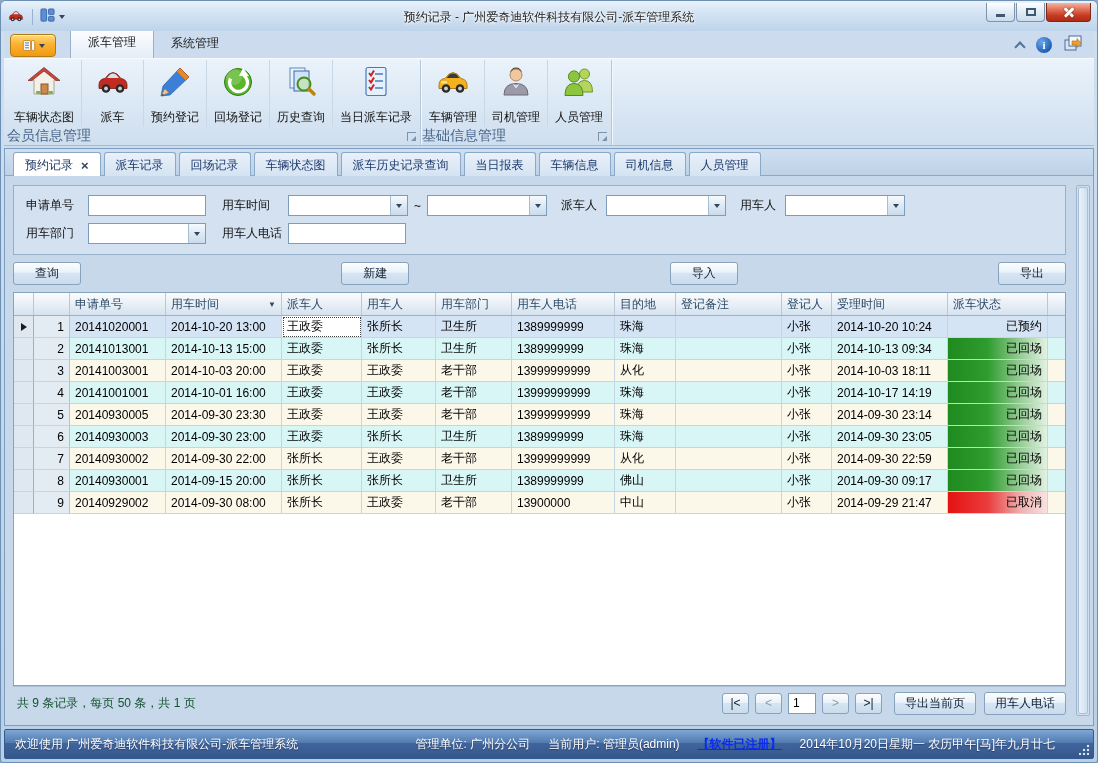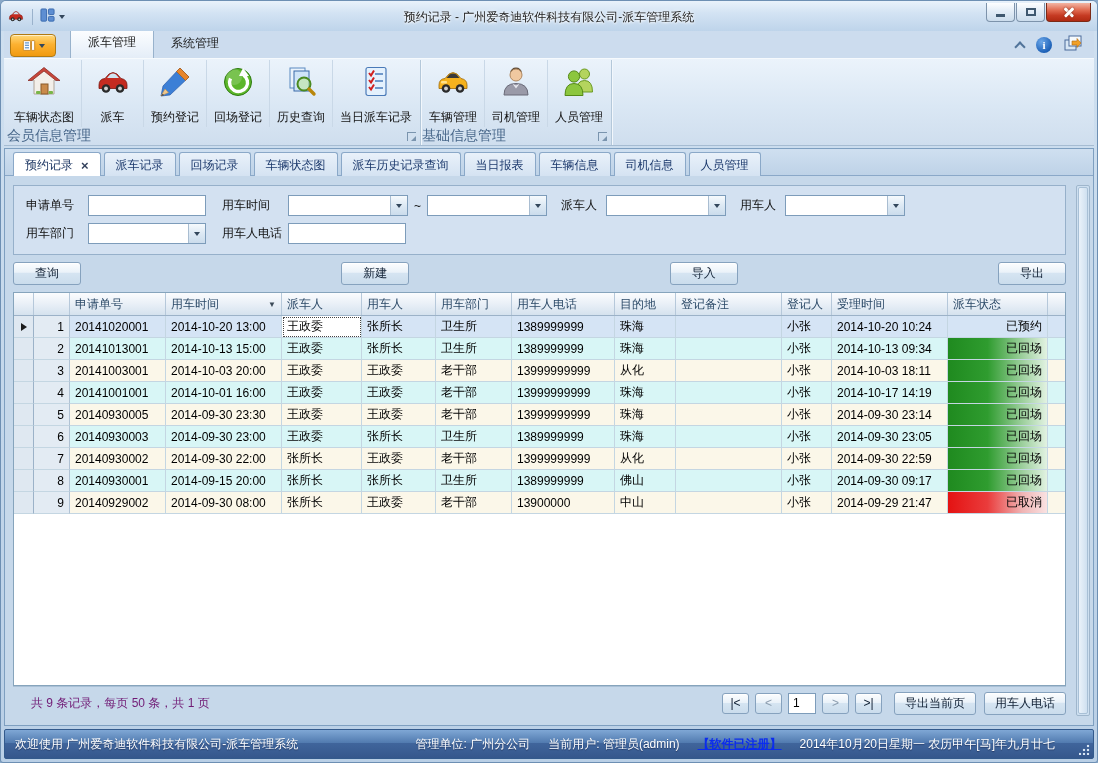--- a/index.html
+++ b/index.html
@@ -111,21 +111,21 @@
   .r-cyan .gc:not(.ind):not(.num){ background:#d8f6f6; }
   .r-cream .gc:not(.ind):not(.num){ background:#fbf7e9; }
   .st-green { background:linear-gradient(90deg,#1f8a1f,#2f9c2f 40%,#9ccf9c 75%,#e2f2e2) !important; }
   .st-red   { background:linear-gradient(90deg,#e41212,#ea3c3c 40%,#f0b4b4 75%,#f9e2e2) !important; }
   .focus-cell { background:#fff !important; outline:1px dotted #444; outline-offset:-2px; }
   .cur-arrow { width:0; height:0; border-left:6px solid #1c1c1c; border-top:4.5px solid transparent; border-bottom:4.5px solid transparent; }
   .sort-arrow { margin-left:auto; }
 
   
   .pager { height:33px; margin:0 8px; border-top:1px solid #a9c0d6; display:flex; align-items:center; }
-  .pager-summary { color:#701a75; padding-left:4px;margin-left:14px; }
+  .pager-summary { color:#14532d; padding-left:4px; }
   .pager-right { margin-left:auto; display:flex; align-items:center; gap:6px; }
   .navbtn { min-width:27px; height:21px; padding:0 4px; }
   .navbtn.dim { color:#8b9cae; }
   .page-input { width:28px; height:21px; border:1px solid #7d9cba; text-align:left; padding:0 4px; font-size:12px; font-family:inherit; }
   .expbtn { min-width:72px; margin-left:6px; }
 
   
   .statusbar { height:30px; margin-top:3px; border-radius:2px; border:1px solid #335a8c;
     background:linear-gradient(#7fa7d5,#527bb0 45%,#40659c 46%,#35578c); display:flex; align-items:center;
     color:#fff; padding:0 10px; text-shadow:0 1px 1px rgba(0,0,30,.4); position:relative; }

